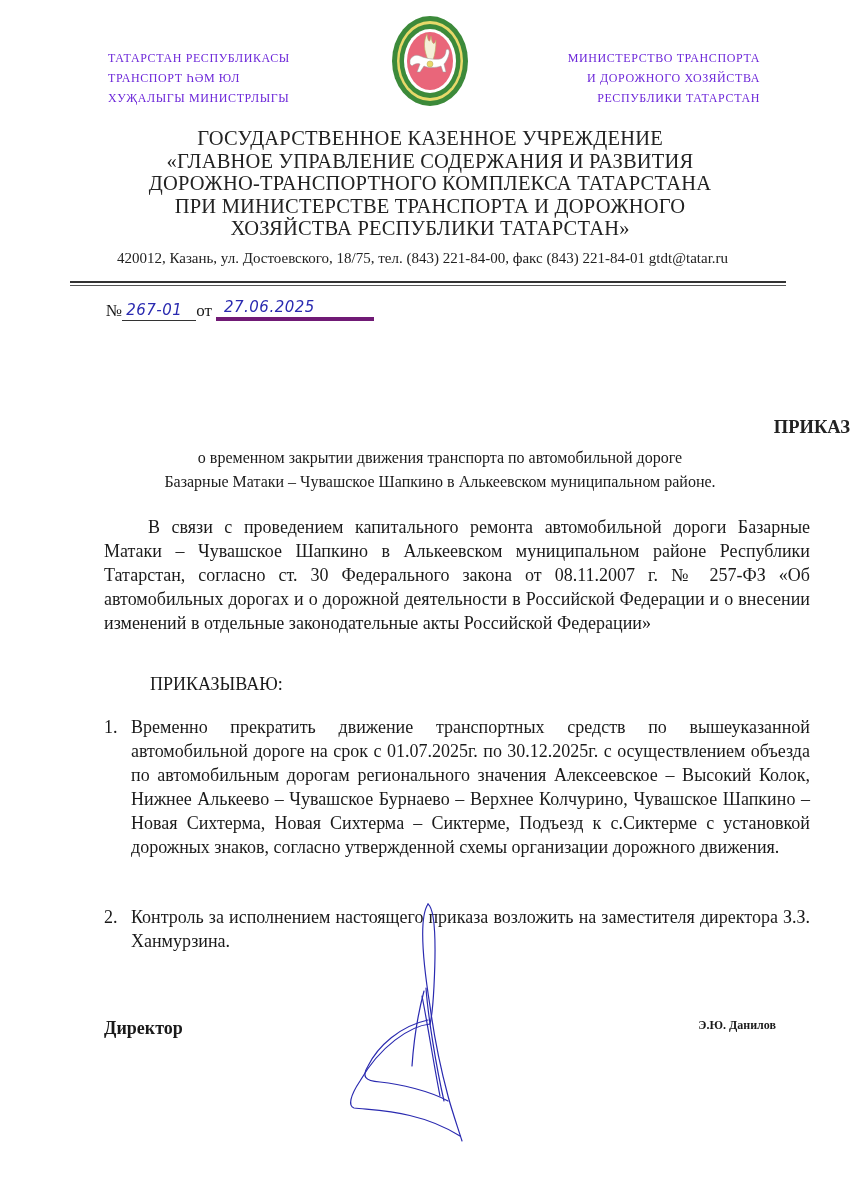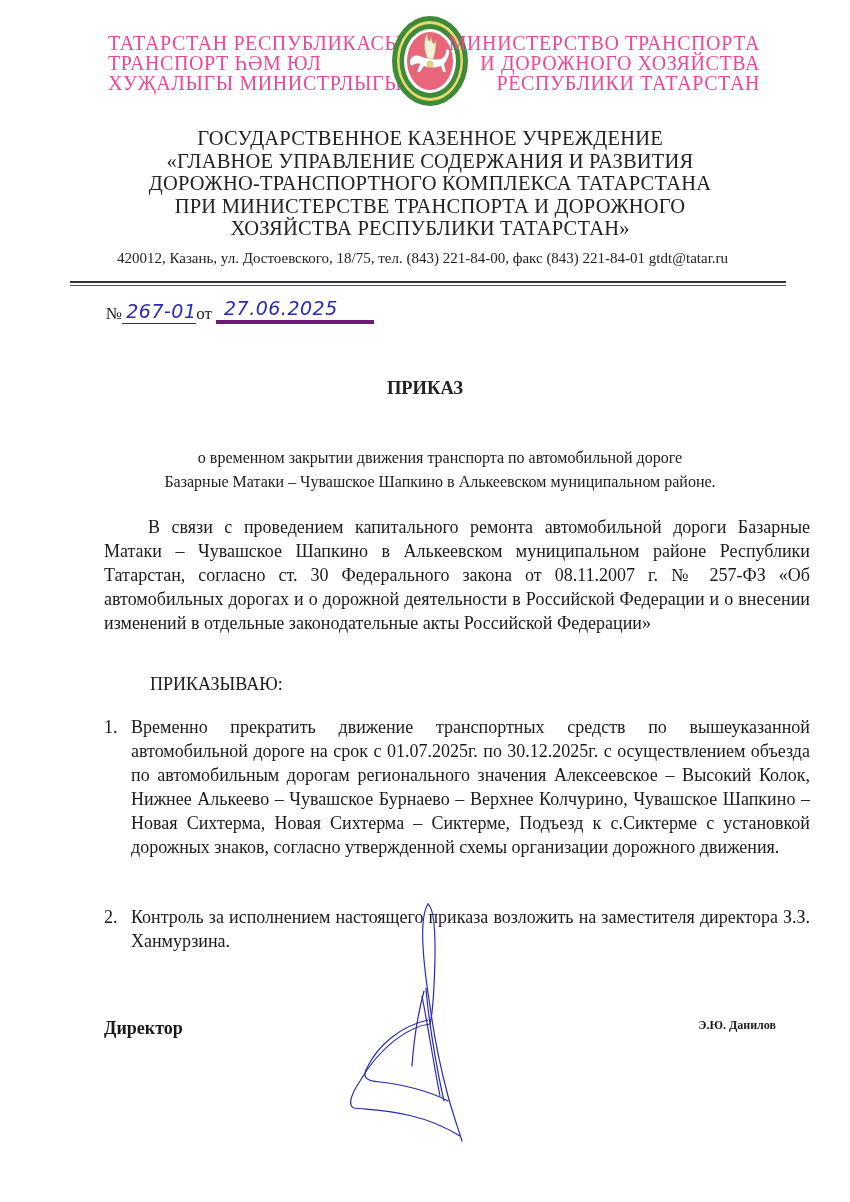--- a/index.html
+++ b/index.html
@@ -1,38 +1,38 @@
 <!DOCTYPE html>
 <html><head>
 <meta charset="utf-8">
 <style>
   html, body { margin: 0; padding: 0; background: #ffffff; }
   body { width: 850px; height: 1202px; position: relative; overflow: hidden;
          font-family: "Liberation Serif", "DejaVu Serif", serif; color: #1a1a1a; }
   .abs { position: absolute; }
-  .lh-block { font-family: "Liberation Serif", serif; font-size: 20px; line-height: 20px;
-              letter-spacing: 0.6px; color: #ec4899; }
+  .lh-block { font-family: "Liberation Serif", serif; font-size: 12px; line-height: 20px;
+              letter-spacing: 0.6px; color: #6d28d9; margin-top: 15px; }
   .lh-left { left: 108px; top: 33px; text-align: left; }
   .lh-right { right: 90px; top: 33px; text-align: right; }
   .lh-line { display: block; white-space: nowrap; }
   .emblem { left: 390px; top: 14px; width: 80px; height: 94px; }
   .org { left: 60px; width: 740px; top: 127px; text-align: center; font-size: 20.5px;
          line-height: 22.5px; letter-spacing: 0.2px; color: #222; }
   .org span { display: block; }
   .addr { left: 60px; width: 725px; top: 250px; text-align: center; font-size: 15px; color: #222; white-space: nowrap; }
   .divider { left: 70px; width: 716px; top: 281px; height: 6px; }
   .divider .thick { height: 2px; background: #333; }
   .divider .gap { height: 1.5px; }
   .divider .thin { height: 1px; background: #555; }
   .regline { left: 106px; top: 297px; font-size: 17px; white-space: nowrap; display: flex; align-items: flex-end; }
-  .regline .hand { font-family: "DejaVu Sans", sans-serif; color: #2a2ab0; font-style: italic; font-size: 19px;
+  .regline .hand { font-family: "DejaVu Sans", sans-serif; color: #2a2ab0; font-style: italic; font-size: 15px;
                    letter-spacing: 0.5px; }
   .regline .u1 { display: inline-block; width: 70px; border-bottom: 1px solid #333; padding-left: 4px; }
   .regline .u2 { display: inline-block; width: 150px; border-bottom: 4px solid #701a75; padding-left: 8px; margin-left: 4px; }
-  .title { left: 0; width: 850px; top: 378px; text-align: center; font-weight: bold; font-size: 18.5px; color: #222; }
+  .title { left: 0; width: 850px; top: 417px; text-align: right; font-weight: bold; font-size: 18.5px; color: #222; }
   .subject { left: 60px; width: 760px; top: 446px; text-align: center; font-size: 16px; line-height: 24px; }
   .subject span { display: block; }
   .body-text { font-size: 18px; line-height: 24px; text-align: justify; }
   .para1 { left: 104px; width: 706px; top: 515px; text-indent: 44px; }
   .order-label { left: 150px; top: 674px; font-size: 18px; }
   .list-item { left: 104px; width: 706px; }
   .list-item .num { position: absolute; left: 0; top: 0; }
   .list-item .txt { margin-left: 27px; text-align: justify; }
   .item1 { top: 715px; }
   .item2 { top: 905px; }

